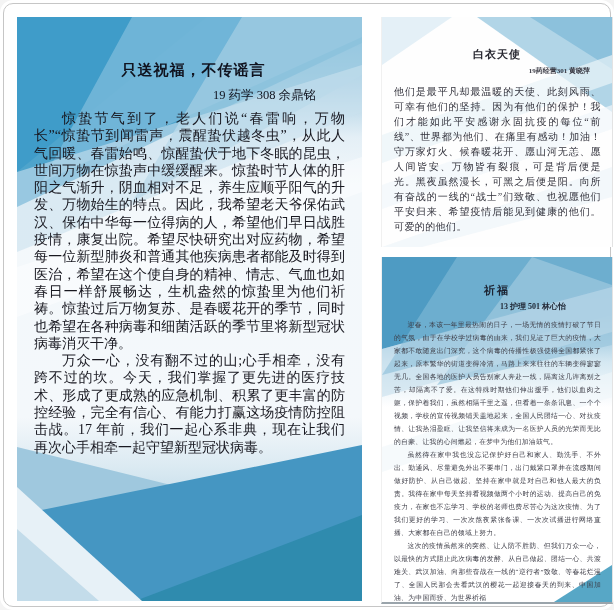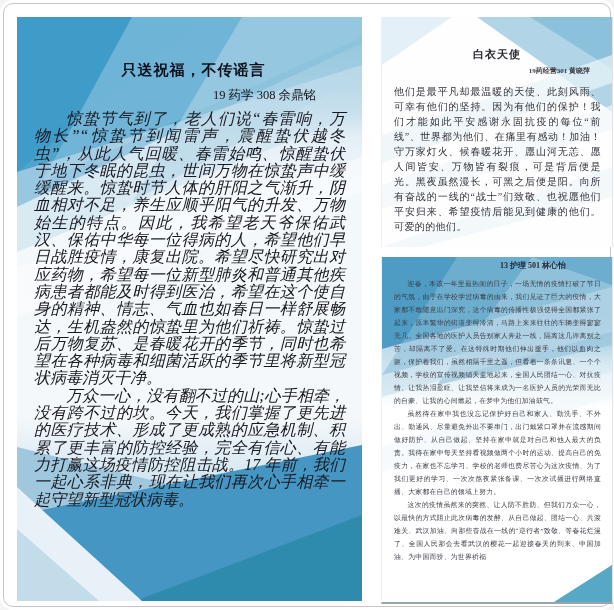--- a/index.html
+++ b/index.html
@@ -27,22 +27,22 @@
   .left-title{
     margin:44px 0 0 8px;text-align:center;
     font-size:15px;font-weight:bold;color:#10131f;letter-spacing:1px;
   }
   .left-author{
     margin:7px 46px 0 0;text-align:right;
     font-size:12.5px;font-weight:normal;color:#10131f;
   }
   .left-body{margin:6px 17px 0 17px;}
   .left-body p{
-    margin:0;font-size:16px;line-height:17.3px;color:#181820;
-    text-align:justify;text-indent:2em;font-style:italic;
+    margin:0;font-size:14px;line-height:17.3px;color:#181820;
+    text-align:justify;text-indent:2em;
   }
 
   
   .rt-page{
     left:377px;top:13px;width:230px;height:230px;
     background:#fefefe;border-right:1px solid #e3e3e3;border-left:1px solid #f0f0f0;
   }
   .rt-title{
     margin:30px 0 0 0;text-align:center;
     font-size:11px;font-weight:bold;color:#272730;letter-spacing:1px;
@@ -128,20 +128,21 @@
   <div class="page rb-page">
     <svg viewBox="0 0 230 345" preserveAspectRatio="none" aria-hidden="true">
       <polygon points="0,0 230,0 230,28 0,92" fill="#4e9bc3"></polygon>
       <polygon points="75,0 230,0 230,58 0,118" fill="#73b1d1" opacity="0.85"></polygon>
       <polygon points="150,0 230,28 230,88 55,128" fill="#9cc7de" opacity="0.75"></polygon>
       <polygon points="0,92 230,30 230,75 0,140" fill="#c2dceb" opacity="0.55"></polygon>
       <polygon points="0,190 230,115 230,140 0,215" fill="#f0f7fa" opacity="0.6"></polygon>
       <polygon points="172,345 230,308 230,345" fill="#57a7c6"></polygon>
     </svg>
     <div class="page-content">
+      <h2 class="rb-title">祈福</h2>
       <div class="rb-author">13 护理 501 林心怡</div>
       <div class="rb-body">
         <p>迎春，本该一年里最热闹的日子，一场无情的疫情打破了节日的气氛，由于在学校学过病毒的由来，我们见证了巨大的疫情，大家都不敢随意出门深究，这个病毒的传播性极强使得全国都紧张了起来，原本繁华的街道变得冷清，马路上来来往往的车辆变得寥寥无几。全国各地的医护人员告别家人奔赴一线，隔离这几许离别之苦，却隔离不了爱。在这特殊时期他们伸出援手，他们以血肉之躯，保护着我们，虽然相隔千里之遥，但看着一条条讯息、一个个视频，学校的宣传视频铺天盖地起来，全国人民团结一心、对抗疫情、让我热泪盈眶、让我坚信将来成为一名医护人员的光荣而无比的自豪、让我的心间燃起，在梦中为他们加油鼓气。</p>
         <p>虽然待在家中我也没忘记保护好自己和家人、勤洗手、不外出、勤通风、尽量避免外出不要串门，出门戴紧口罩并在流感期间做好防护、从自己做起、坚持在家中就是对自己和他人最大的负责。我待在家中每天坚持看视频做两个小时的运动、提高自己的免疫力，在家也不忘学习、学校的老师也费尽苦心为这次疫情、为了我们更好的学习、一次次熬夜紧张备课、一次次试播进行网络直播、大家都在自己的领域上努力。</p>
         <p>这次的疫情虽然来的突然、让人防不胜防、但我们万众一心，以最快的方式阻止此次病毒的发酵、从自己做起、团结一心、共渡难关、武汉加油、向那些奋战在一线的“逆行者”致敬、等春花烂漫了、全国人民那会去看武汉的樱花一起迎接春天的到来、中国加油、为中国而骄、为世界祈福</p>
       </div>
     </div>
   </div>
 
 </div>

